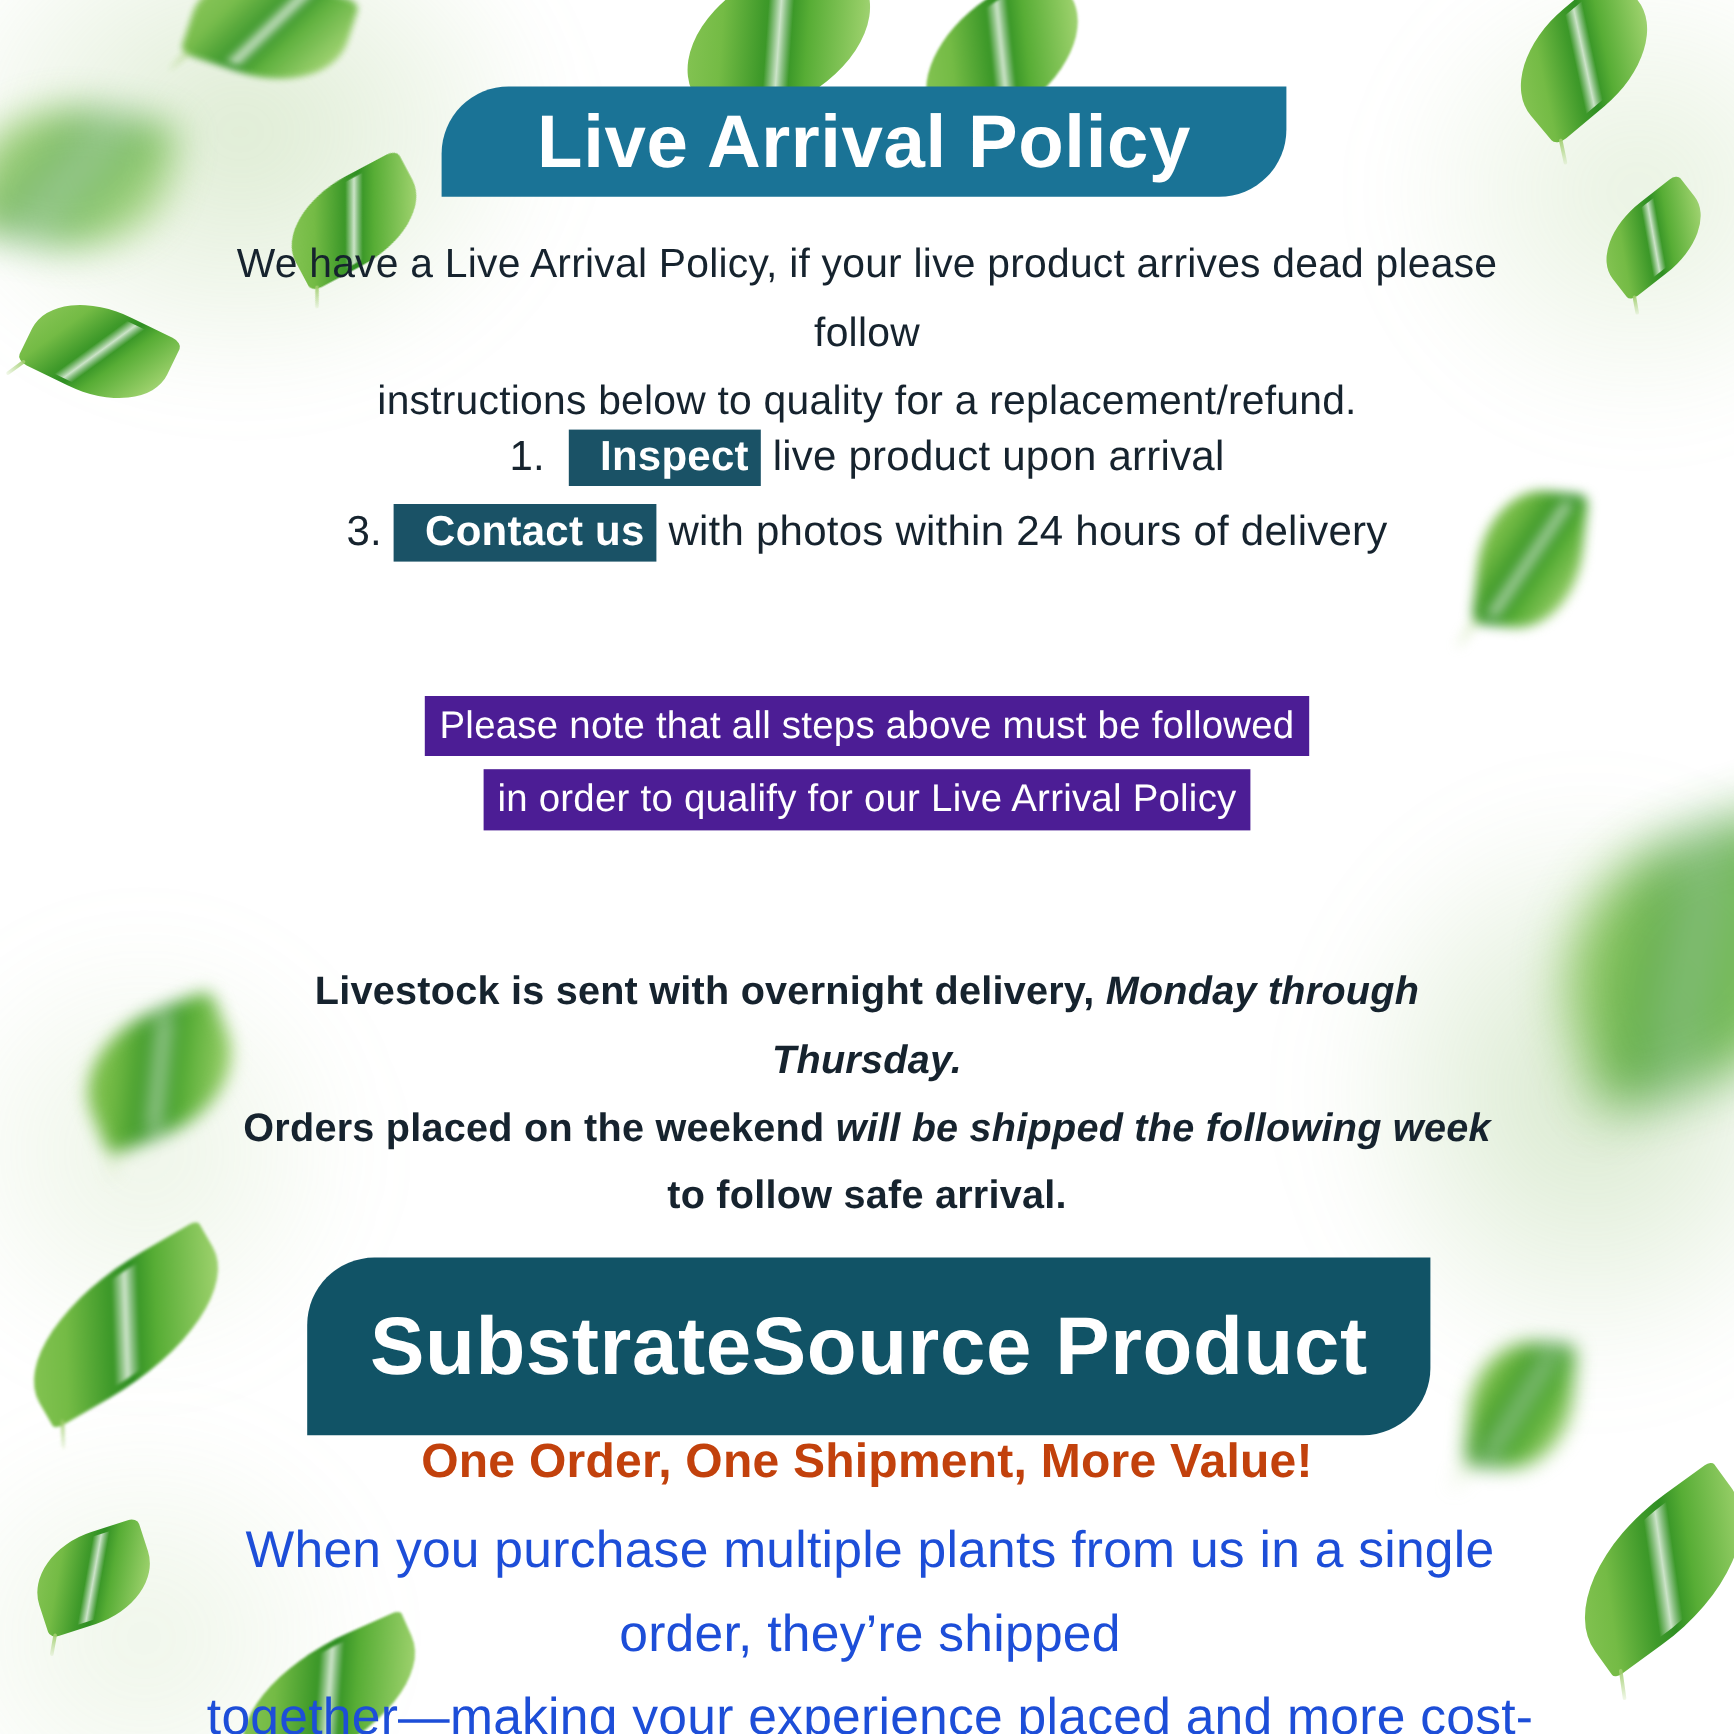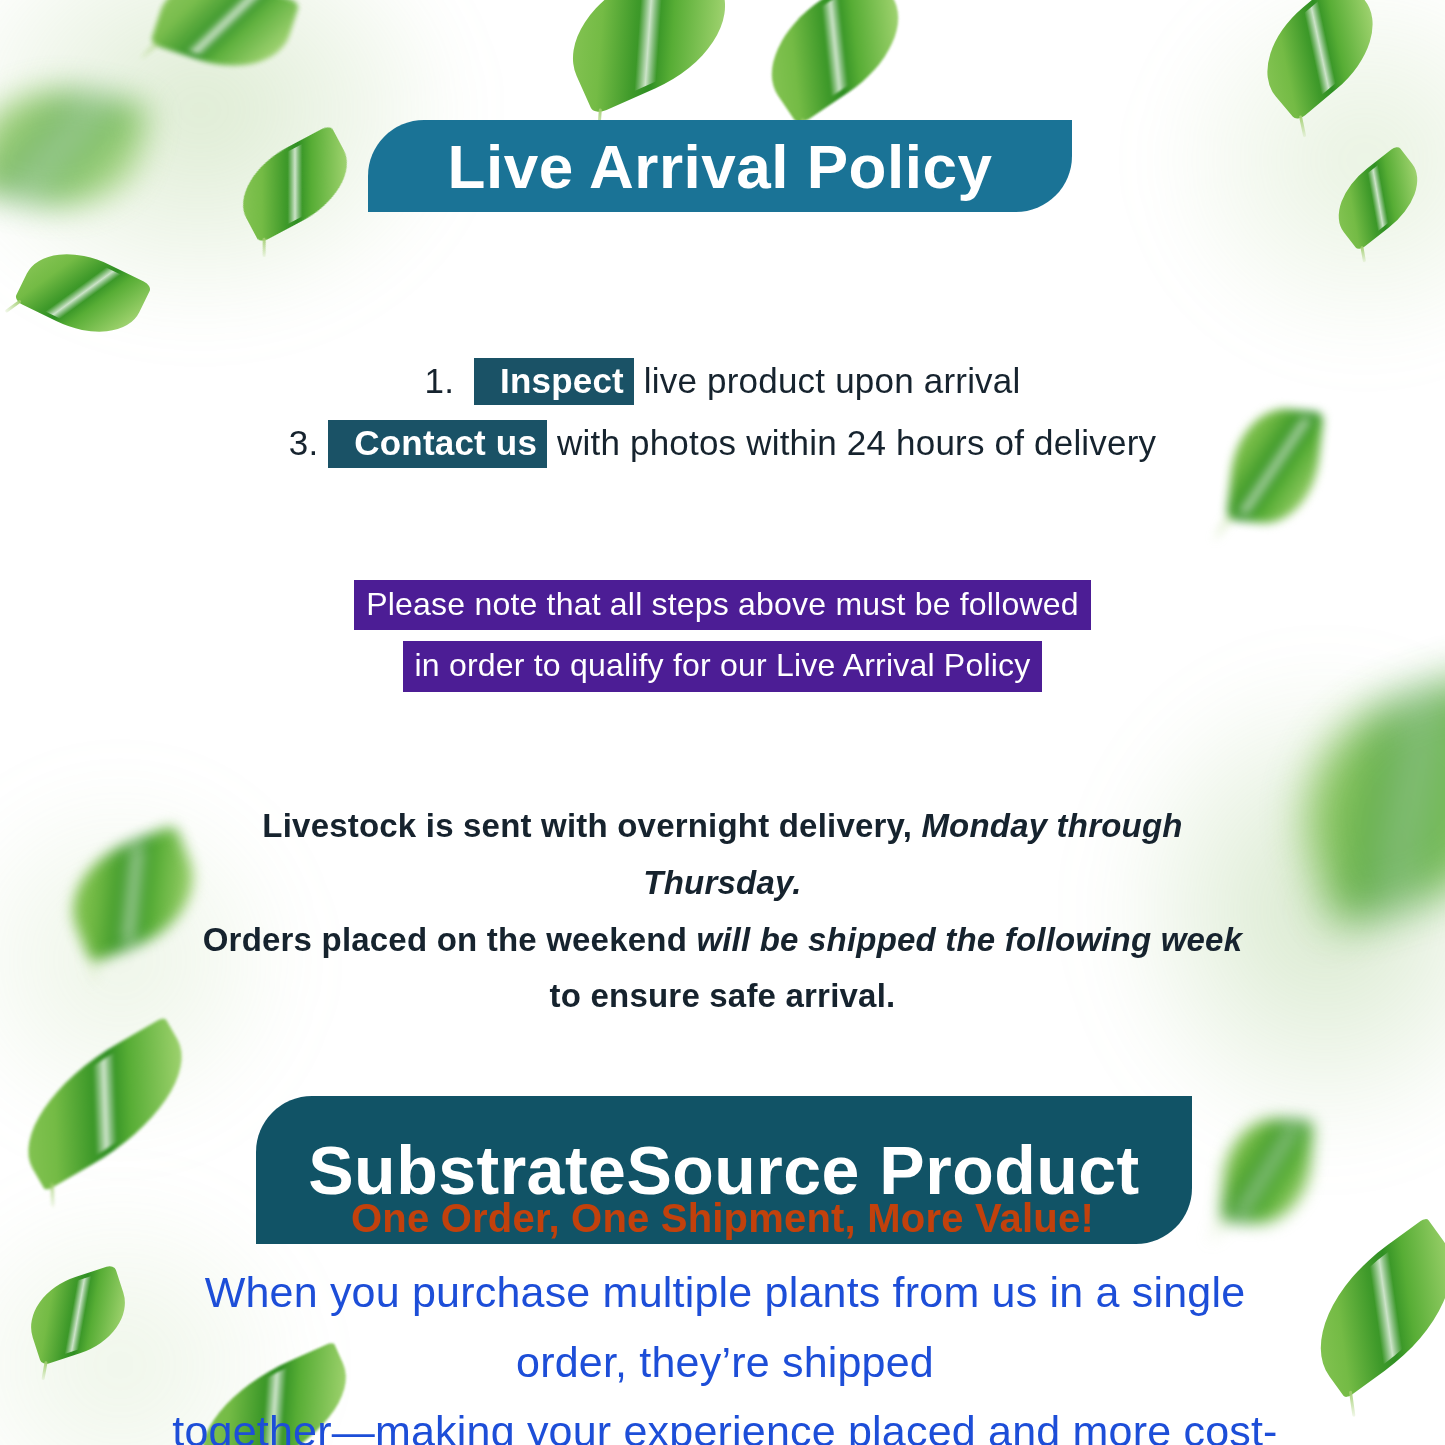--- a/index.html
+++ b/index.html
@@ -98,21 +98,20 @@
   .banner {
     position: absolute;
     display: flex;
     align-items: center;
     justify-content: center;
     border-radius: 56px 0 56px 0;
     color: #ffffff;
     font-weight: bold;
     letter-spacing: 0.5px;
     white-space: nowrap;
-    margin-top: 48px;
   }
   #title-banner {
     left: 368px;
     top: 72px;
     width: 704px;
     height: 92px;
     background: #1a7396;
     font-size: 62px;
   }
   #product-banner {
@@ -315,20 +314,24 @@
   </div>
   <div class="leaf long" style="left:1300px;top:1258px;width:172px;height:100px;transform:rotate(-36deg);">
     <div class="blade">
         <div class="midrib"></div>
         <div class="stem"></div>
       </div>
   </div>
 
   <div id="title-banner" class="banner">Live Arrival Policy</div>
 
+  <div id="intro-paragraph" class="para">
+    <div>We have a Live Arrival Policy, if your live product arrives dead please follow</div>
+    <div>instructions below to quality for a replacement/refund.</div>
+  </div>
 
   <ol id="steps-list">
     <li>
       <span>1.</span><span></span>&nbsp;&nbsp;<span class="hl">Inspect</span><span> live product upon arrival</span>
     </li>
     <li>
       <span>3.</span><span> </span><span class="hl">Contact us</span><span> with photos within 24 hours of delivery</span>
     </li>
   </ol>
 
@@ -337,21 +340,21 @@
       <span class="note-line">Please note that all steps above must be followed</span>
     </div>
     <div class="note-row">
       <span class="note-line">in order to qualify for our Live Arrival Policy</span>
     </div>
   </div>
 
   <div id="shipping-paragraph" class="para">
     <div><span>Livestock is sent with overnight delivery, </span><span class="it">Monday through Thursday.</span></div>
     <div><span>Orders placed on the weekend </span><span class="it">will be shipped the following week</span></div>
-    <div>to ensure safe arrival.</div>
+    <div>to follow safe arrival.</div>
   </div>
 
   <div id="product-banner" class="banner">SubstrateSource Product</div>
 
   <div id="value-subheading">One Order, One Shipment, More Value!</div>
 
   <div id="value-paragraph">
     <div>When you purchase multiple plants from us in a single order, they’re shipped</div>
     <div>together—making your experience placed and more cost-effective.</div>
   </div>

